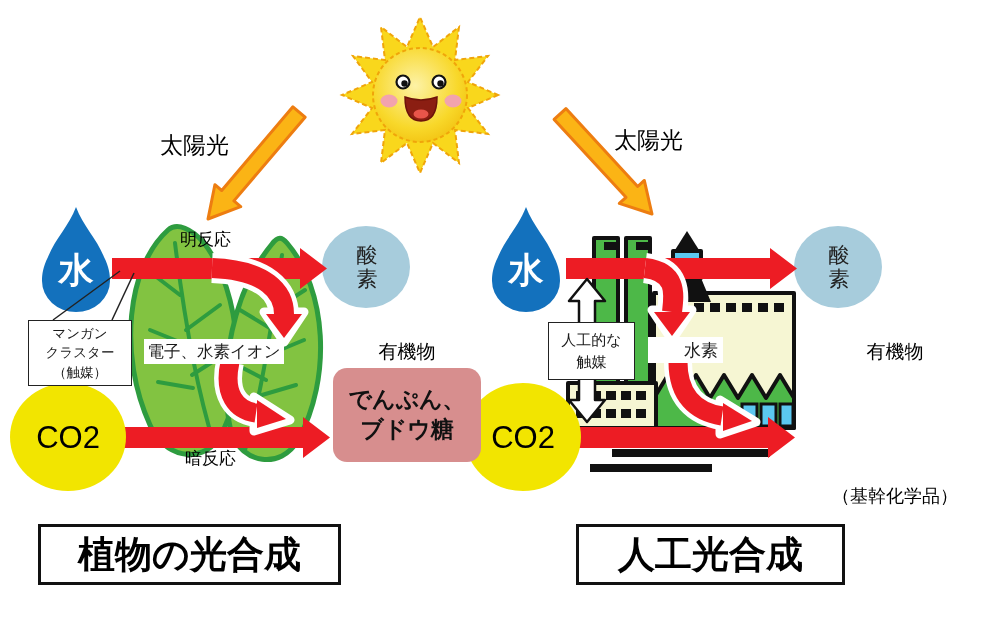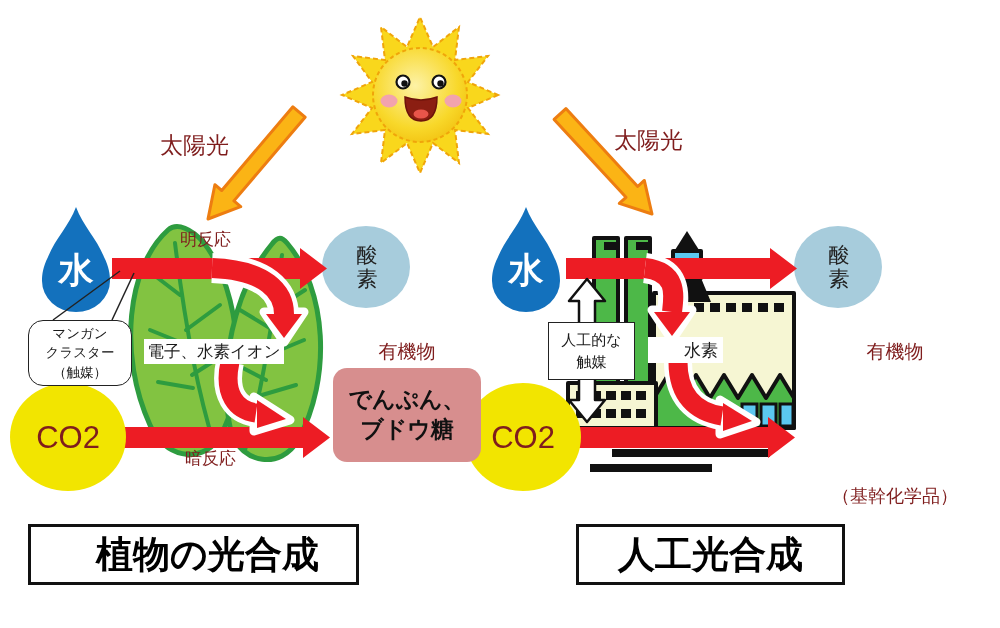--- a/index.html
+++ b/index.html
@@ -1,19 +1,19 @@
 <!DOCTYPE html>
 <html style="--red-arrow: #ED1C24; --orange-arrow-fill: #FBB415; --orange-arrow-stroke: #ED7D11; --water-drop: #1371BD; --oxygen-ellipse: #A7CCDC; --co2-circle: #F2E500; --product-box: #D78E8E; --leaf-fill: #82C341; --leaf-stroke: #2E9C3F; --factory-green: #4DB848; --factory-wall: #F6F6D3; --tank-blue: #5BC8F0; --sun-ray: #F9D71C; --sun-outline: #F0A50A;"><head>
 <meta charset="utf-8">
 <style>
   html,body{margin:0;padding:0;background:#fff;}
   .canvas{position:relative;width:1000px;height:628px;background:#fff;overflow:hidden;
           font-family:"Liberation Sans",sans-serif;color:#1a1a1a;}
   .canvas svg{position:absolute;left:0;top:0;}
-  .lbl{position:absolute;white-space:nowrap;color:#7f1d1d;}
+  .lbl{position:absolute;white-space:nowrap;color:#000000;}
   .center{text-align:center;}
   .vert{position:absolute;word-break:break-all;line-height:1.15;text-align:center;color:#222;}
   .white-box{position:absolute;background:#fff;border:1.5px solid #222;display:flex;flex-direction:column;
              align-items:center;justify-content:center;text-align:center;line-height:1.45;}
   .band{position:absolute;background:#fff;display:flex;align-items:center;justify-content:center;}
   .product{position:absolute;background:var(--product-box,#D78E8E);border-radius:14px;display:flex;
            flex-direction:column;align-items:center;justify-content:center;font-weight:bold;color:#111;
            text-align:center;line-height:1.3;}
   .title-box{position:absolute;background:#fff;border:3px solid #111;display:flex;align-items:center;
              justify-content:center;font-weight:bold;color:#000;}
@@ -170,21 +170,21 @@
 
 <div class="drop-label" style="left:46px;top:247px;width:60px;font-size:35px;">水</div>
 <div class="drop-label" style="left:496px;top:247px;width:60px;font-size:35px;">水</div>
 
 <div class="lbl" style="left:180px;top:228px;font-size:17px;">明反応</div>
 <div class="lbl" style="left:185px;top:447px;font-size:17px;">暗反応</div>
 
 <div class="vert" style="left:354px;top:243px;width:26px;font-size:21px;">酸素</div>
 <div class="vert" style="left:826px;top:243px;width:26px;font-size:21px;">酸素</div>
 
-<div class="white-box" style="left:28px;top:320px;width:102px;height:64px;font-size:13.5px;border-radius:15px;">
+<div class="white-box" style="left:28px;top:320px;width:102px;height:64px;font-size:13.5px;">
   <span>マンガン</span>
   <span>クラスター</span>
   <span>（触媒）</span>
 </div>
 
 <div class="band" style="left:144px;top:339px;width:140px;height:25px;font-size:16.5px;">電子、水素イオン</div>
 
 <div class="lbl center" style="left:18px;top:420px;width:100px;font-size:31px;">CO2</div>
 <div class="lbl center" style="left:473px;top:420px;width:100px;font-size:31px;">CO2</div>
 
@@ -196,16 +196,16 @@
   <span>ブドウ糖</span>
 </div>
 <div class="lbl center" style="left:810px;top:484px;width:170px;font-size:18px;">（基幹化学品）</div>
 
 <div class="white-box" style="left:548px;top:322px;width:85px;height:56px;font-size:15px;">
   <span>人工的な</span>
   <span>触媒</span>
 </div>
 <div class="band" style="left:648px;top:337px;width:44px;height:26px;font-size:17px;padding-left:31px;">水素</div>
 
-<div class="title-box" style="left:28px;top:524px;width:297px;height:55px;font-size:37px;padding-left:28px;">植物の光合成</div>
+<div class="title-box" style="left:38px;top:524px;width:297px;height:55px;font-size:37px;">植物の光合成</div>
 <div class="title-box" style="left:576px;top:524px;width:263px;height:55px;font-size:37px;">人工光合成</div>
 
 </div>
 
 </body></html>

